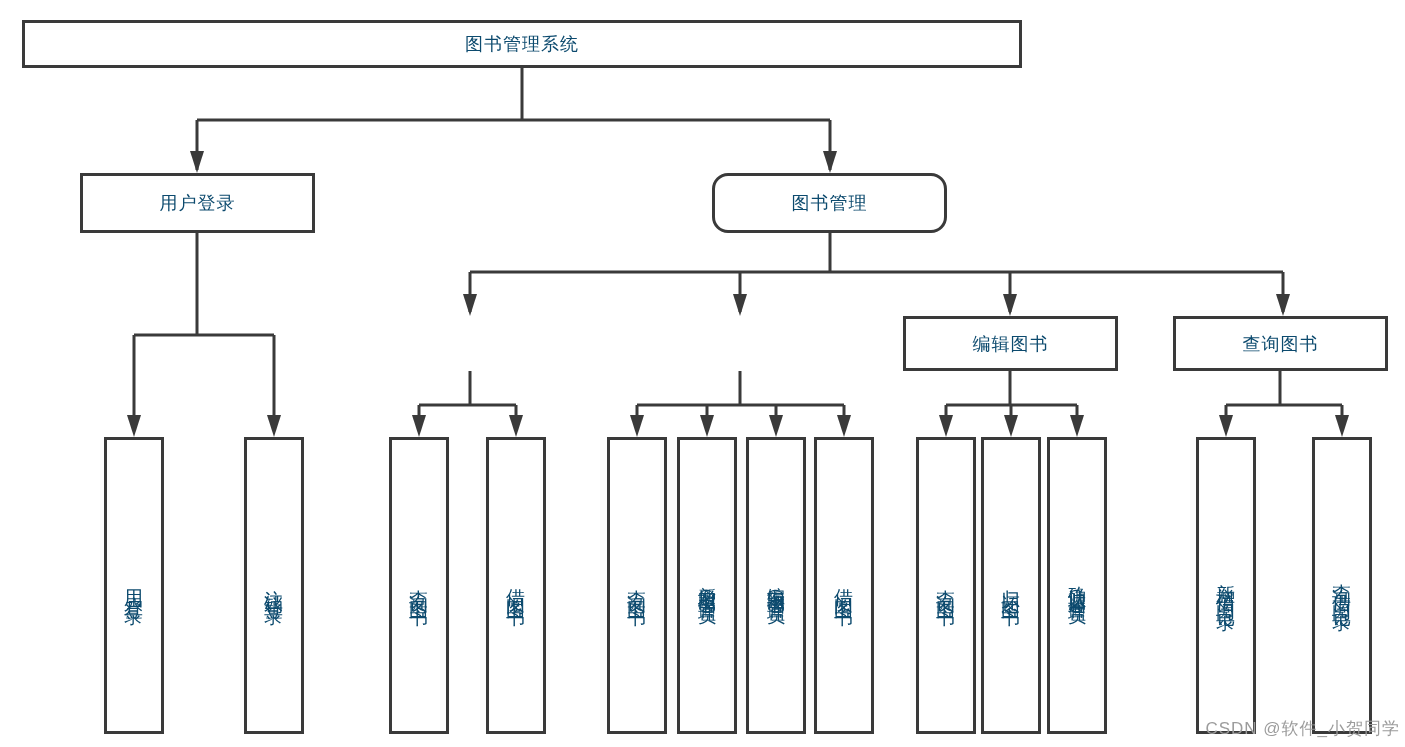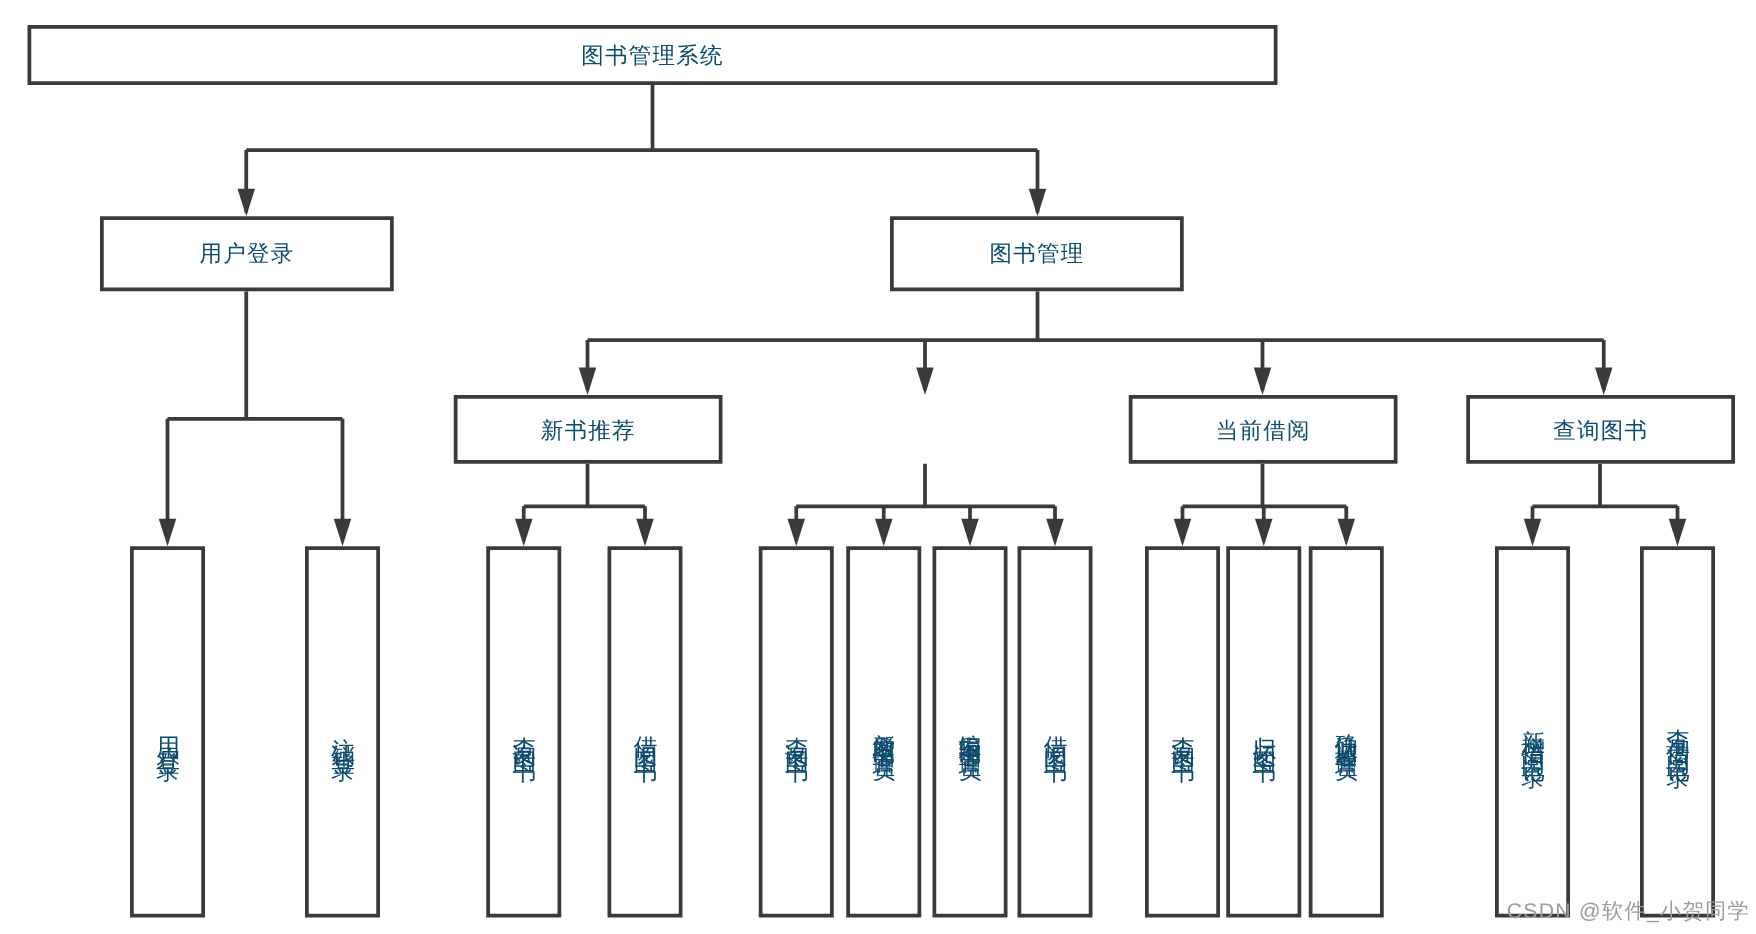--- a/index.html
+++ b/index.html
@@ -41,21 +41,21 @@
     text-orientation: mixed;
     font-size: 19px;
     letter-spacing: 6px;
     line-height: 1;
   }
   .v-label.long { letter-spacing: 3px; font-size: 18px; }
 
   
   .n-root  { left: 22px;   top: 20px;  width: 1000px; height: 48px; }
   .n-l2a   { left: 80px;   top: 173px; width: 235px;  height: 60px; }
-  .n-l2b   { left: 712px;  top: 173px; width: 235px;  height: 60px; }
+  .n-l2b   { left: 712px;  top: 173px; width: 235px;  height: 60px; border-radius: 16px; }
   .n-l3a   { left: 363px;  top: 316px; width: 215px;  height: 55px; }
   .n-l3b   { left: 633px;  top: 316px; width: 215px;  height: 55px; }
   .n-l3c   { left: 903px;  top: 316px; width: 215px;  height: 55px; }
   .n-l3d   { left: 1173px; top: 316px; width: 215px;  height: 55px; }
   .leaf    { top: 437px; height: 297px; width: 60px; }
   .n-a1 { left: 104px; }
   .n-a2 { left: 244px; }
   .n-b1 { left: 389px; }
   .n-b2 { left: 486px; }
   .n-c1 { left: 607px; }
@@ -118,22 +118,21 @@
     <polygon points="1070,415 1084,415 1077,437"></polygon>
     <polygon points="1219,415 1233,415 1226,437"></polygon>
     <polygon points="1335,415 1349,415 1342,437"></polygon>
   </svg>
 
   <div class="box h-label n-root">图书管理系统</div>
 
   <div class="box h-label n-l2a">用户登录</div>
   <div class="box h-label n-l2b">图书管理</div>
 
-  <div class="box h-label n-l3a">新书推荐</div>
-  <div class="box h-label n-l3c">当前借阅</div>
+  <div class="box h-label n-l3c">编辑图书</div>
   <div class="box h-label n-l3d">查询图书</div>
 
   <div class="box v-label leaf n-a1">用户登录</div>
   <div class="box v-label leaf n-a2">注销登录</div>
 
   <div class="box v-label leaf n-b1">查询图书</div>
   <div class="box v-label leaf n-b2">借阅图书</div>
 
   <div class="box v-label leaf n-c1">查询图书</div>
   <div class="box v-label long leaf n-c2">新增图书（管理员）</div>

